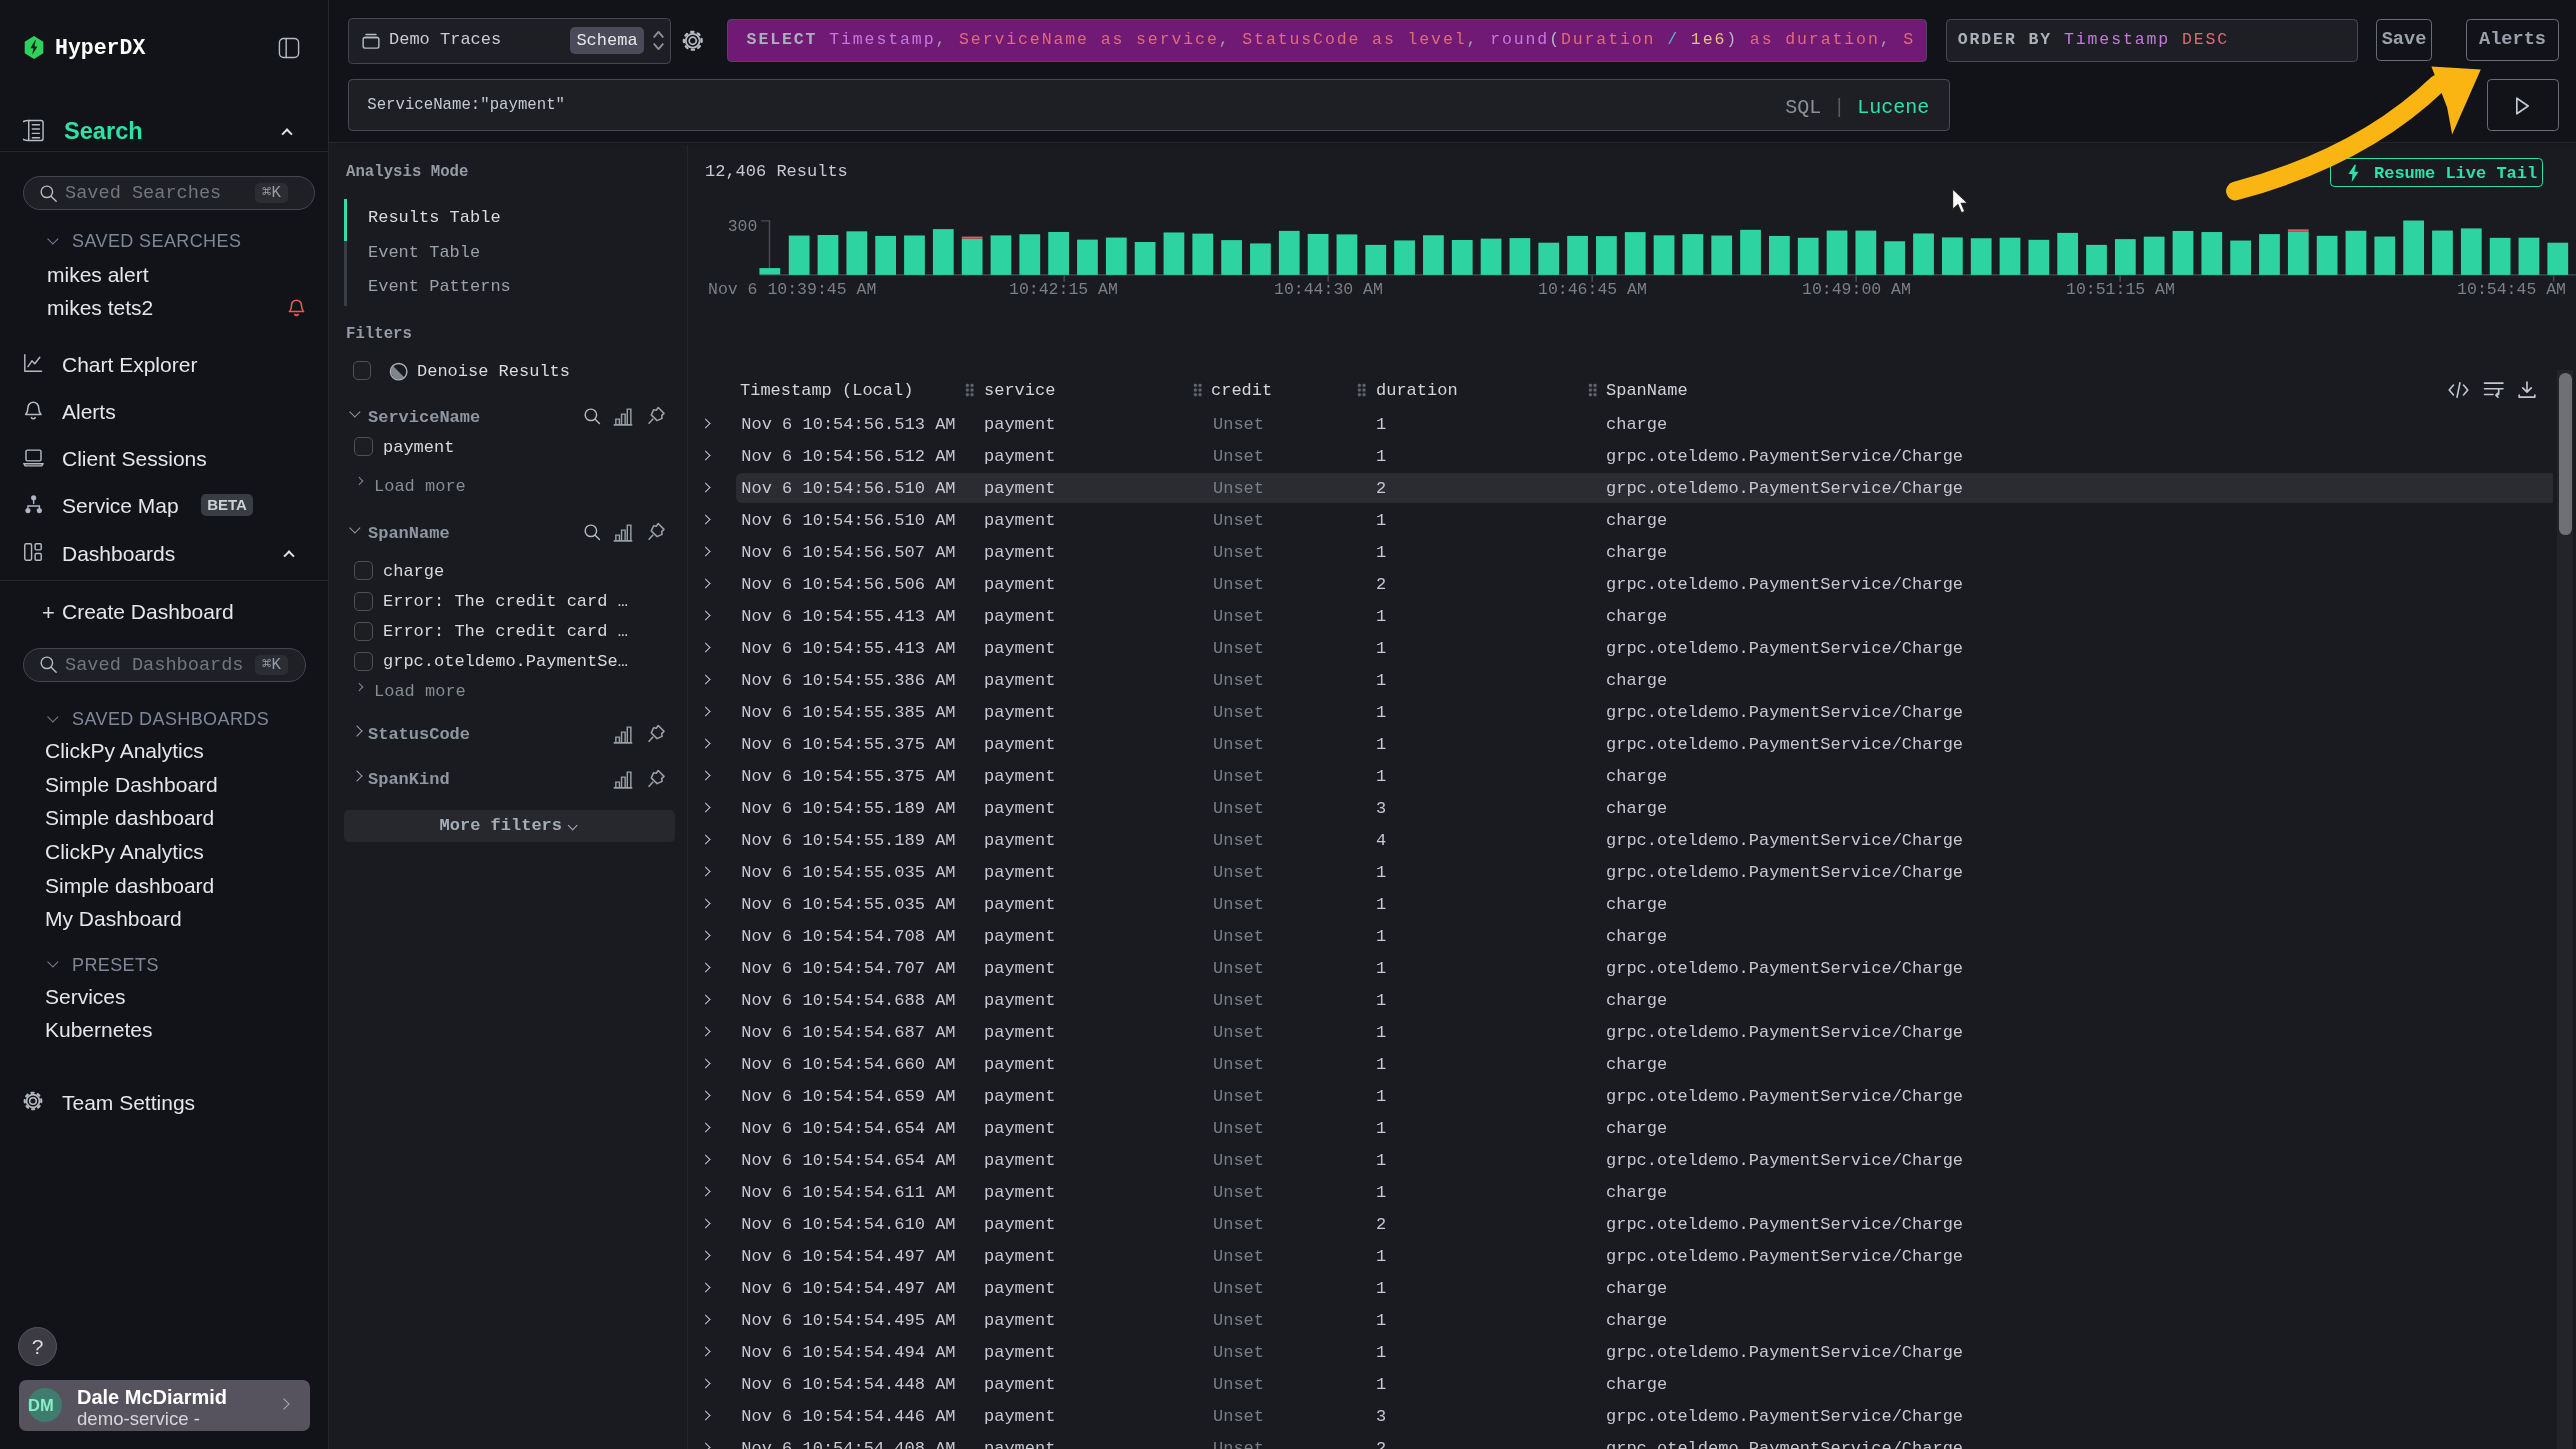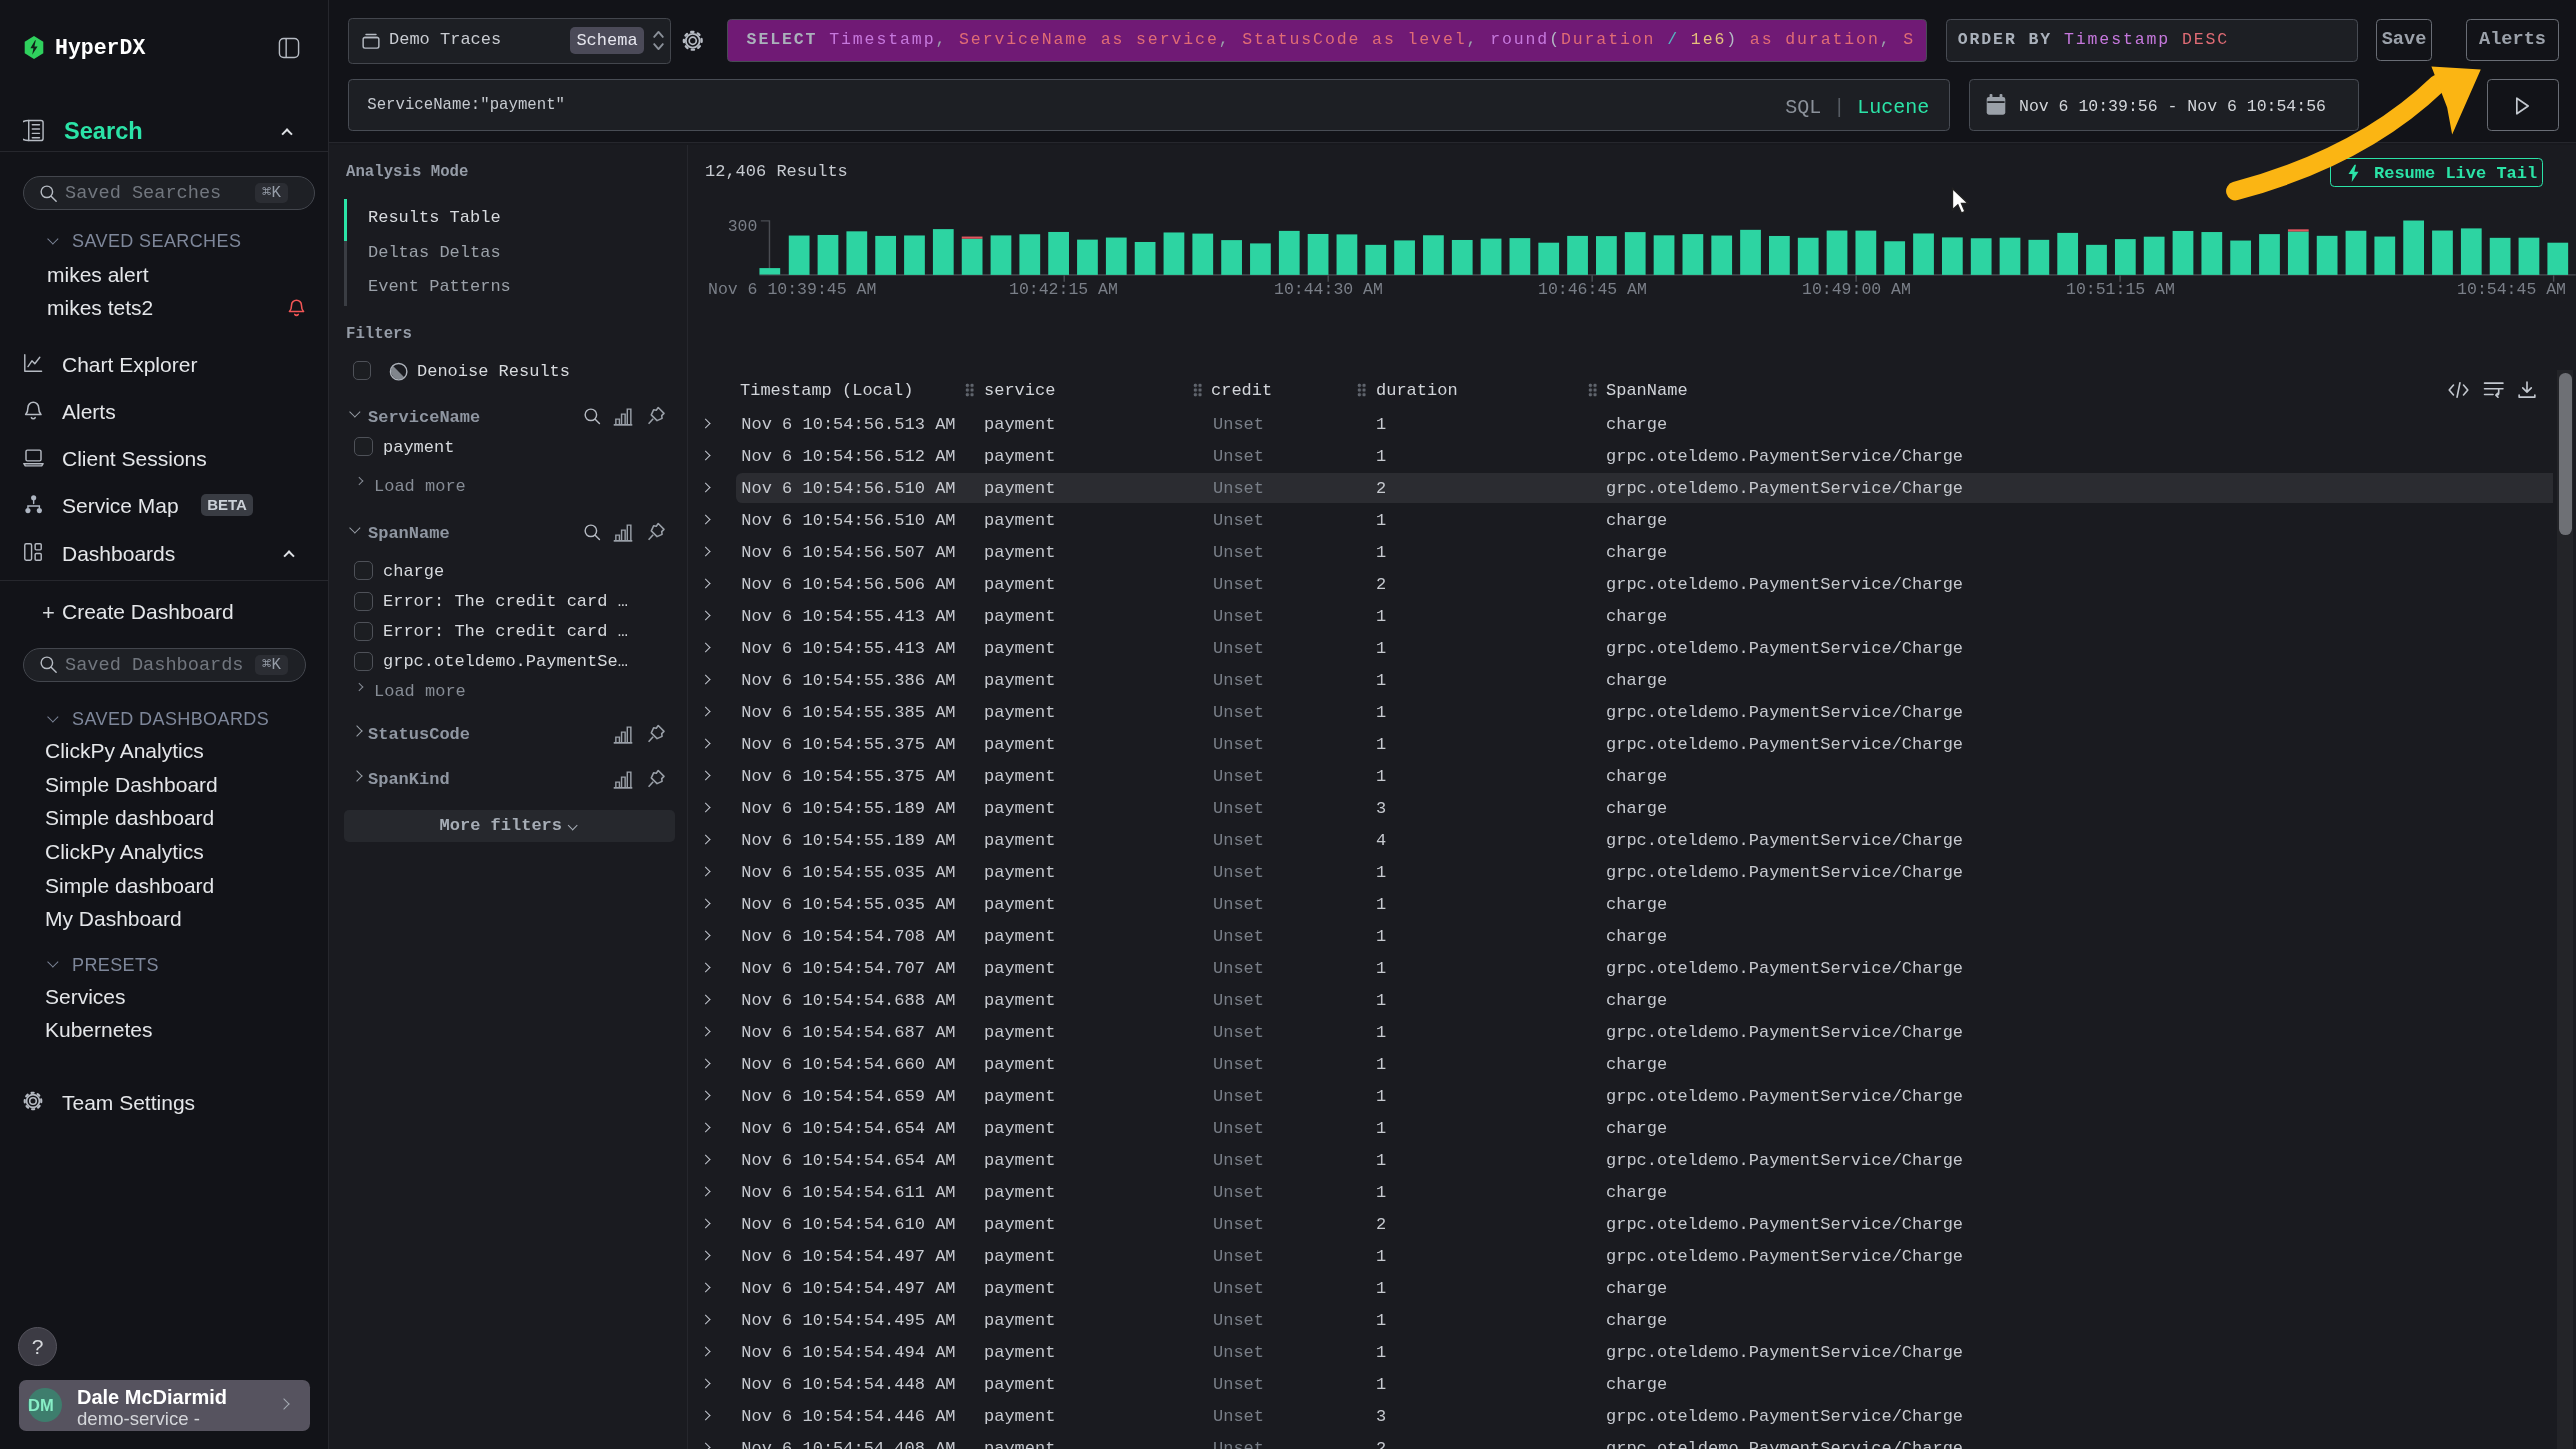--- a/index.html
+++ b/index.html
@@ -165,43 +165,34 @@
   </div>
 
   <div class="abs" style="left:2047px;top:18.6px;width:56px;height:42px;border:1.4px solid #696d75;border-radius:4.3px;color:#9ba1aa;font-size:18.6px;font-weight:bold;text-align:center;line-height:39px">Save</div>
   <div class="abs" style="left:2137px;top:18.6px;width:93px;height:42px;border:1.4px solid #696d75;border-radius:4.3px;color:#9ba1aa;font-size:18.6px;font-weight:bold;text-align:center;line-height:39px">Alerts</div>
 
   <div class="abs" style="left:19.3px;top:79px;width:1602px;height:52px;background:#1d1f24;border:1.4px solid #484c54;border-radius:4.3px">
     <div style="position:absolute;left:18px;top:15.7px;font-size:15.7px;color:#c6cad0">ServiceName:"payment"</div>
     <div style="position:absolute;right:20px;top:15.7px;font-size:20px;color:#8b919a">SQL <span style="color:#565b63">|</span> <span class="grn">Lucene</span></div>
   </div>
 
-  <div class="abs" style="left:1640px;top:79px;width:390px;height:52px;background:#1d1f24;border:1.4px solid #484c54;border-radius:4.3px">
-    <svg class="abs" style="left:15.7px;top:14.3px" width="20" height="21.5" viewBox="0 0 28 30" fill="#9aa0a8">
-      <rect x="1" y="4" width="26" height="25" rx="3"></rect>
-        <rect x="5" y="0" width="4" height="8" rx="1.5"></rect>
-        <rect x="19" y="0" width="4" height="8" rx="1.5"></rect>
-        <rect x="2" y="10" width="24" height="2.5" fill="#1d1f24"></rect>
-    </svg>
-    <div style="position:absolute;left:49px;top:16.5px;font-size:16.5px;color:#d3d6db">Nov 6 10:39:56 - Nov 6 10:54:56</div>
-  </div>
 
   <div class="abs" style="left:2158px;top:79px;width:72px;height:52px;border:1.4px solid #696d75;border-radius:4.3px">
     <svg class="abs" style="left:26px;top:15.7px" width="17" height="20" viewBox="0 0 24 28" fill="none" stroke="#c3c8cf" stroke-width="2.4" stroke-linejoin="round">
         <path d="M4 3 L20 14 L4 25 Z"></path>
       </svg>
   </div>
 </div>
 <div id="content">
 <div id="fpanel">
   <div class="abs" style="left:17px;top:18px;font-size:15.7px;font-weight:bold;color:#959ca7">Analysis Mode</div>
   <div class="abs" style="left:15px;top:54px;width:2.9px;height:42px;background:#2be3a7"></div>
   <div class="abs" style="left:15px;top:96px;width:2.9px;height:65px;background:#3a3d43"></div>
   <div class="abs" style="left:39px;top:63px;font-size:17px;color:#d7dade">Results Table</div>
-  <div class="abs" style="left:39px;top:98px;font-size:17px;color:#9aa0a8">Deltas Deltas</div>
+  <div class="abs" style="left:39px;top:98px;font-size:17px;color:#9aa0a8">Event Table</div>
   <div class="abs" style="left:39px;top:132px;font-size:17px;color:#9aa0a8">Event Patterns</div>
   <div class="abs" style="left:17px;top:180px;font-size:15.7px;font-weight:bold;color:#959ca7">Filters</div>
   <div class="cbox" style="left:23.6px;top:216px"></div>
   <svg class="abs" style="left:60px;top:217px" width="19.3" height="19.3" viewBox="0 0 27 27">
     <circle cx="13.5" cy="13.5" r="11.5" fill="none" stroke="#aeb3bb" stroke-width="2"></circle>
     <path d="M5.4 5.4 A11.5 11.5 0 0 0 21.6 21.6 Z" fill="#9aa0a8" opacity=".8"></path>
   </svg>
   <div class="abs" style="left:88px;top:217px;font-size:17px;color:#d7dade">Denoise Results</div>
 
   <i class="chev cdown abs" style="left:22px;top:263px;border-width:1.8px"></i>

